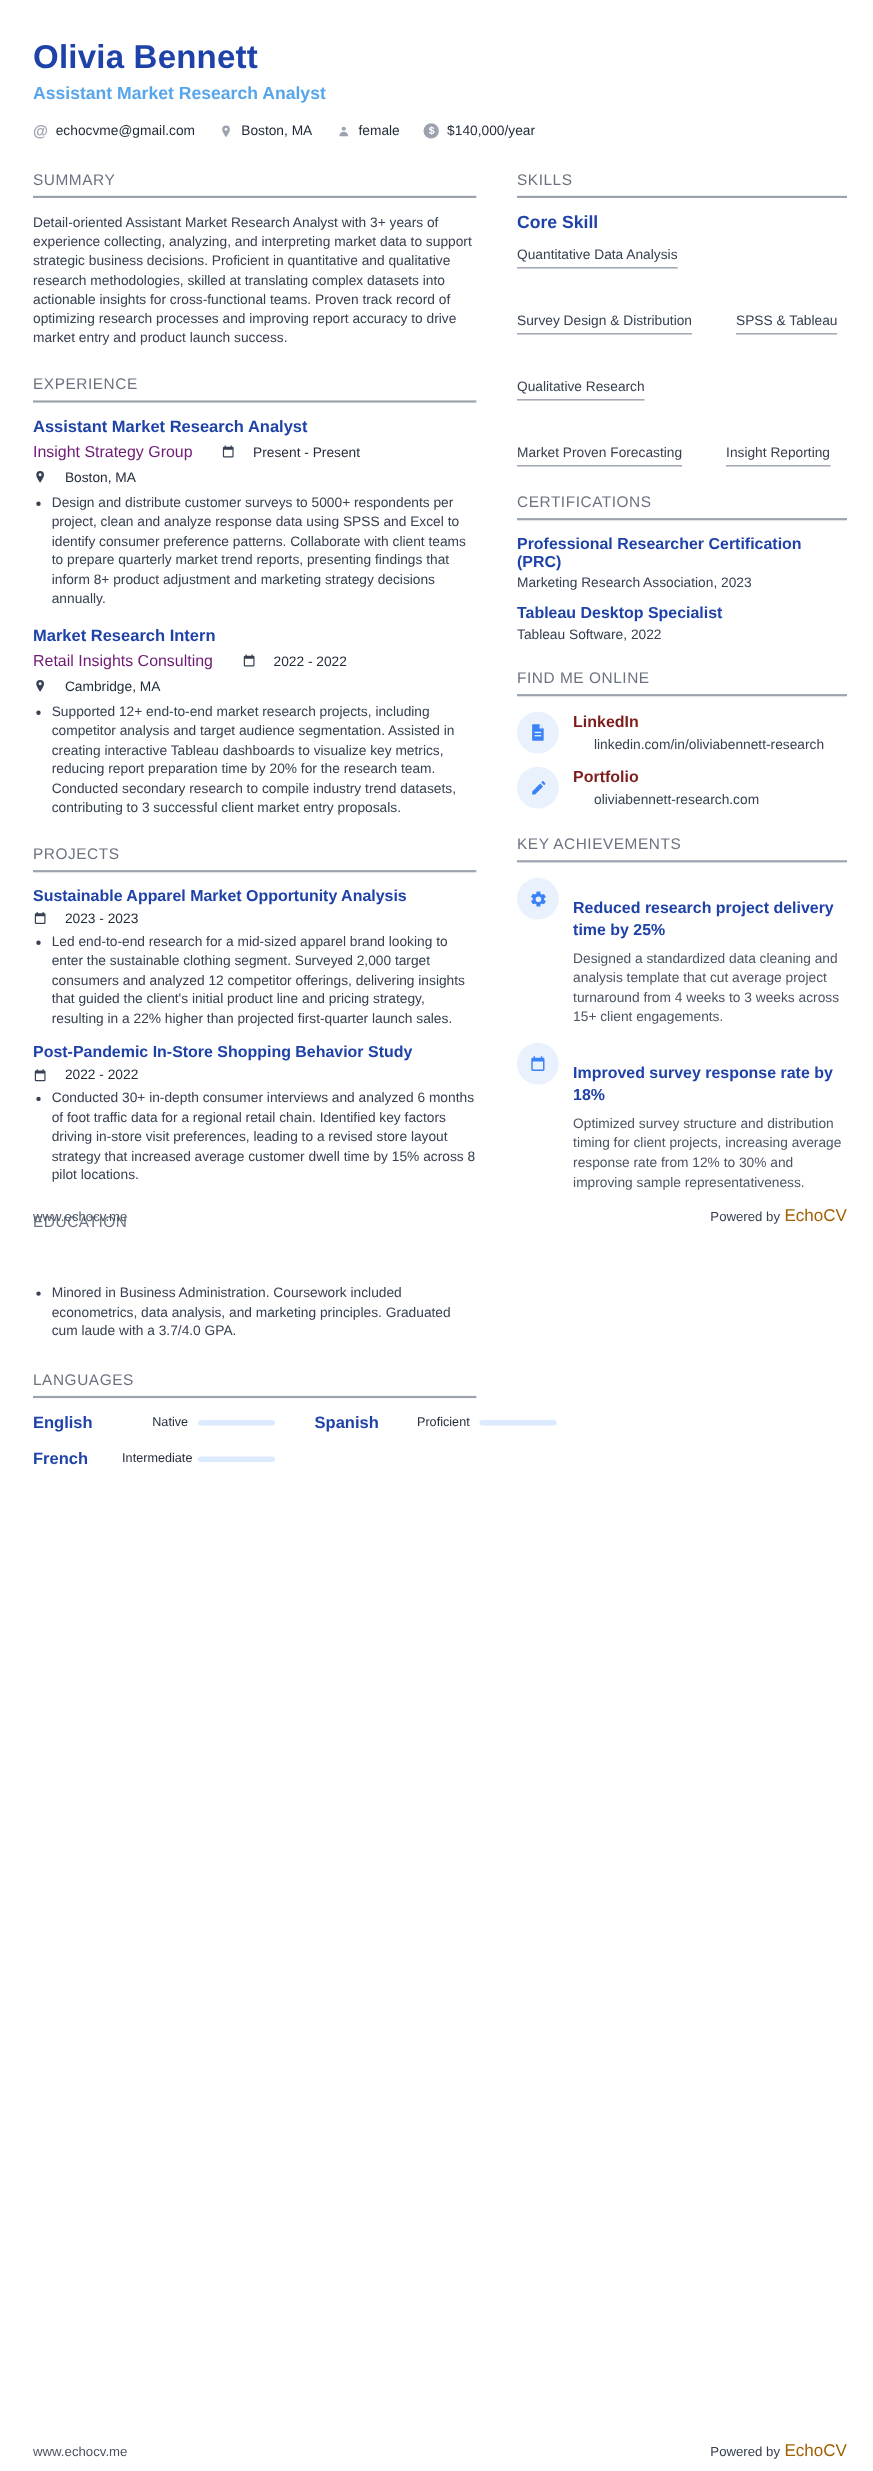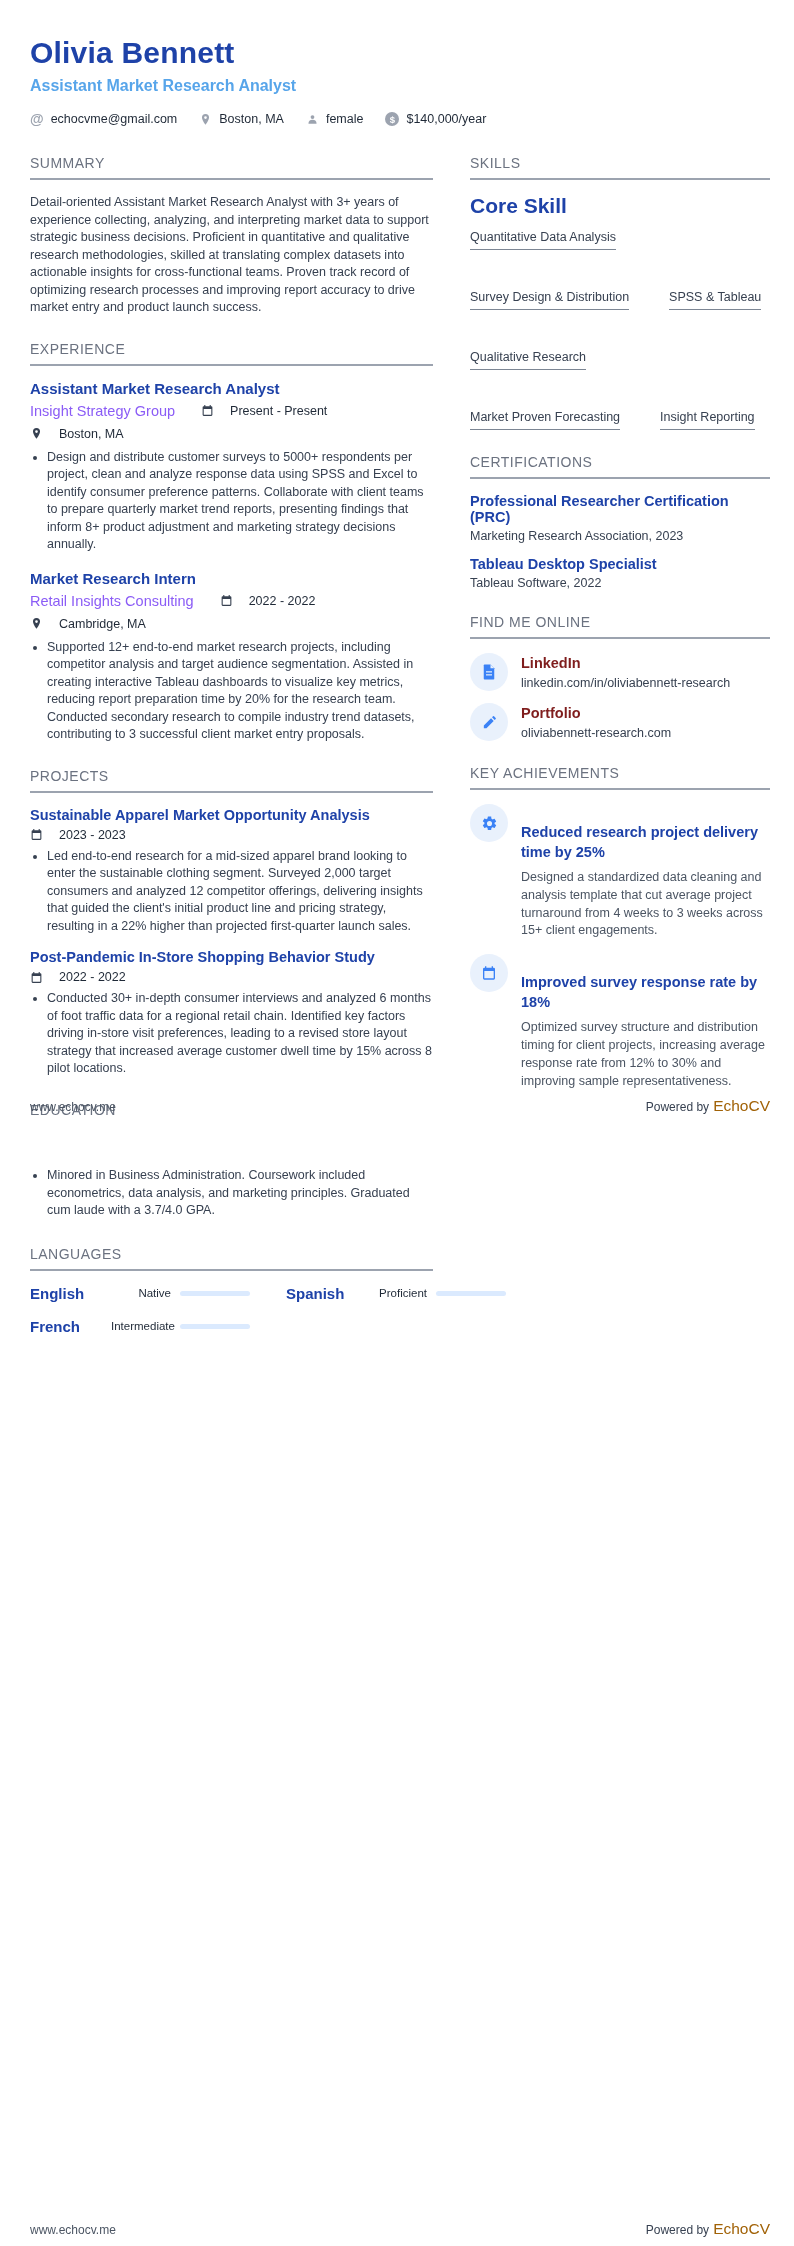--- a/index.html
+++ b/index.html
@@ -24,46 +24,46 @@
 
   .sec { margin-bottom:24px; }
   .sec-h { font-size:14px; font-weight:500; color:#6b7280; letter-spacing:.5px; padding-bottom:7px; border-bottom:2px solid #9ca3af; margin-bottom:14px; }
 
   ul.blist { list-style:disc; padding-left:17px; }
   ul.blist li { font-size:12.5px; color:#374151; line-height:1.4; }
   .body-text { font-size:12.5px; color:#374151; line-height:1.4; }
 
   .jt { font-size:15px; font-weight:700; color:#1e42a8; margin-bottom:6px; }
   .jrow { display:flex; align-items:center; flex-wrap:wrap; gap:8px 26px; margin-bottom:8px; }
-  .co { font-size:14.5px; font-weight:500; color:#8b5cf6; }
+  .co { font-size:14.5px; font-weight:500; color:#701a75; }
   .meta { display:flex; align-items:center; gap:16px; font-size:12.5px; color:#1f2937; font-weight:500; }
   .job { margin-bottom:16px; }
 
   .proj-t { font-size:14.5px; font-weight:700; color:#1e42a8; margin-bottom:5px; }
   .proj { margin-bottom:14px; }
   .proj .jrow { margin-bottom:6px; }
 
   .deg { font-size:15px; font-weight:700; color:#1e42a8; margin-bottom:3px; }
   .school { font-size:14px; font-weight:500; color:#57a5ea; margin-bottom:6px; }
   .edu { margin-bottom:16px; }
   .edu .jrow { margin-bottom:7px; }
 
   
-  .skill-group { font-size:21px; font-weight:700; color:#1e42a8; margin-bottom:12px; }
+  .skill-group { font-size:16px; font-weight:700; color:#1e42a8; margin-bottom:12px; }
   .chips { display:flex; flex-wrap:wrap; column-gap:26px; row-gap:11px;gap:40px; }
   .chip { font-size:12.5px; color:#374151; border-bottom:1px solid #7c8694; padding-bottom:5px; }
 
   .cert { margin-bottom:13px; }
   .cert-n { font-size:14.5px; font-weight:700; color:#1e42a8; margin-bottom:4px; }
   .cert-o { font-size:12.5px; color:#374151; }
 
   .rlink { display:flex; gap:13px; margin-bottom:12px; }
   .circle { width:38px; height:38px; border-radius:50%; background:#e9f1fc; color:#3b82f6; display:flex; align-items:center; justify-content:center; flex:0 0 38px; }
   .rl-label { font-size:14.5px; font-weight:700; color:#7f1d1d; margin-top:2px; margin-bottom:5px; }
-  .rl-url { font-size:12.5px; color:#374151; }
+  .rl-url { font-size:12.5px; color:#374151;margin-left:19px; }
 
   .ach { display:flex; gap:13px; margin-bottom:14px; }
   .ach-t { font-size:14.5px; font-weight:700; color:#1e42a8; line-height:1.35; margin-top:19px; margin-bottom:7px; }
   .ach-d { font-size:12.5px; color:#4b5563; line-height:1.42; }
 
   
   .langs { display:grid; grid-template-columns:1fr 1fr; column-gap:36px; row-gap:16px; width:407px; }
   .lang { display:grid; grid-template-columns:72px 60px 70px; align-items:center; column-gap:9px; }
   .lang-n { font-size:15px; font-weight:700; color:#1e42a8; }
   .lang-l { font-size:11.5px; font-weight:500; color:#1f2937; text-align:right; }

